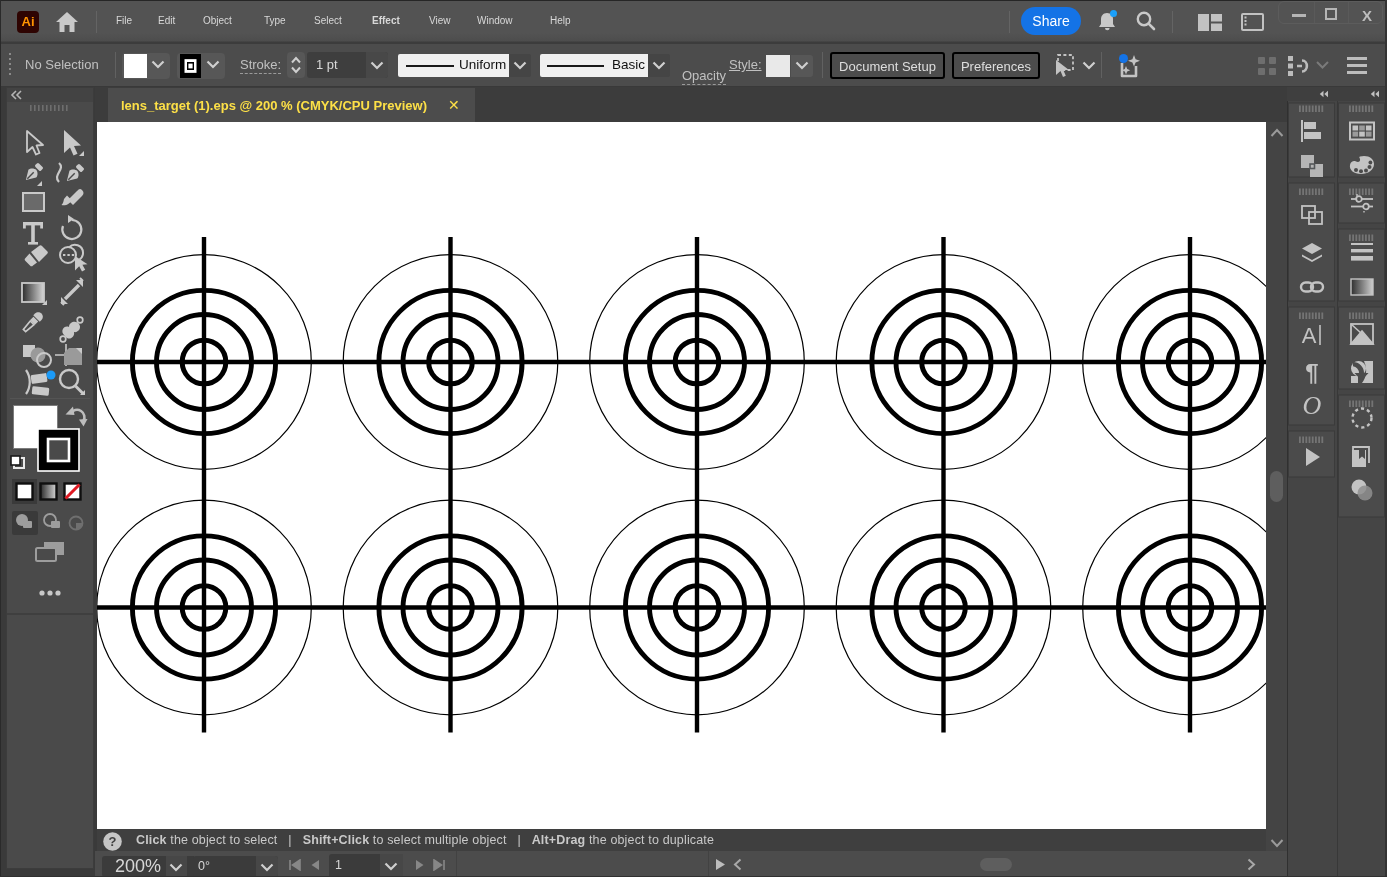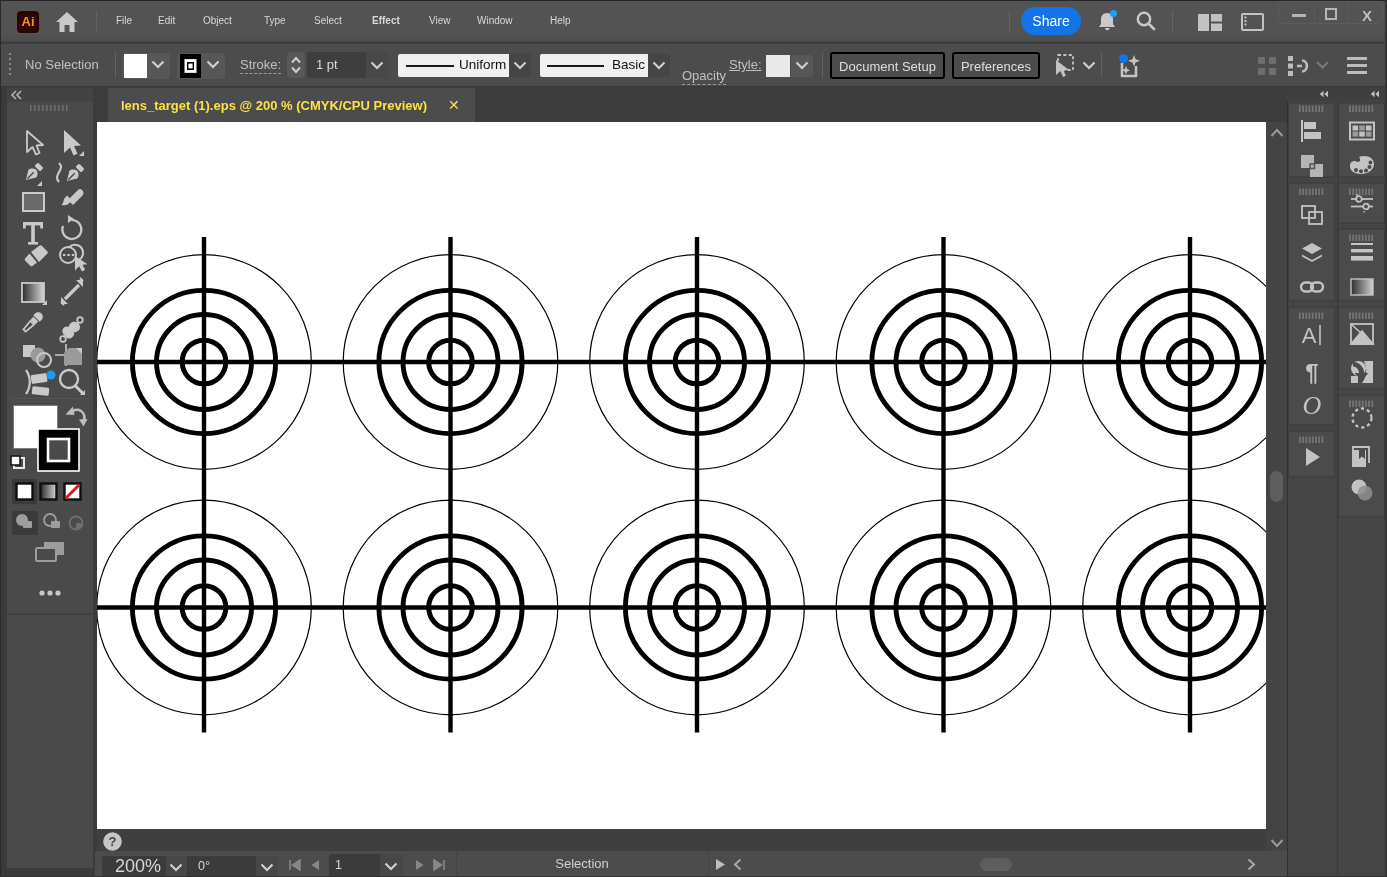--- a/index.html
+++ b/index.html
@@ -410,20 +410,21 @@
   </div>
 
   <div class="abs" id="vscroll"></div>
   <div class="abs" id="vthumb"></div>
 
   <div class="abs" id="hintbar">
     <svg class="abs" style="left:6px;top:3px;" width="19" height="19" viewBox="0 0 19 19">
       <circle cx="9.5" cy="9.5" r="9.3" fill="#c6c6c6"></circle>
       <text x="9.5" y="13.6" text-anchor="middle" font-size="13" font-weight="bold" fill="#3f3f3f" font-family="Liberation Sans">?</text>
     </svg>
+    <span style="margin-left:39px;"><b>Click</b> the object to select&nbsp;&nbsp; | &nbsp;&nbsp;<b>Shift+Click</b> to select multiple object&nbsp;&nbsp; | &nbsp;&nbsp;<b>Alt+Drag</b> the object to duplicate</span>
   </div>
 
   <div class="abs" id="statusbar"></div>
   <div class="abs" id="status-content" style="left:95px;top:851px;width:1192px;height:26px;color:#d6d6d6;">
     <div class="abs" style="left:7px;top:5px;width:92px;height:21px;background:#3b3b3b;border-radius:3px 0 0 3px;"></div>
     <div class="abs" style="left:71px;top:5px;width:21px;height:21px;background:#474747;"></div>
     <div class="abs" style="left:20px;top:5px;height:16px;line-height:21px;font-size:18px;">200%</div>
     <svg class="abs" style="left:74px;top:12px;" width="14" height="9" viewBox="0 0 14 9">
         <path d="M1.5 1.5 L7 7 L12.5 1.5" fill="none" stroke="#cfcfcf" stroke-width="2.2"></path>
       </svg>
@@ -445,21 +446,20 @@
     <svg class="abs" style="left:289px;top:11px;" width="14" height="9" viewBox="0 0 14 9">
         <path d="M1.5 1.5 L7 7 L12.5 1.5" fill="none" stroke="#cfcfcf" stroke-width="2.2"></path>
       </svg>
     <svg class="abs" style="left:320px;top:8px;" width="10" height="12" viewBox="0 0 10 12">
         <path d="M1 1 L8.5 6 L1 11 Z" fill="#878787"></path>
       </svg>
     <svg class="abs" style="left:338px;top:8px;" width="12" height="12" viewBox="0 0 12 12">
         <path d="M11 1 v10 M1 1 L8.5 6 L1 11 Z" fill="#878787" stroke="#878787" stroke-width="1.6"></path>
       </svg>
     <div class="abs" style="left:361px;top:0;width:1px;height:26px;background:#424242;"></div>
-    <div class="abs" style="left:361px;top:0;width:252px;height:26px;text-align:center;line-height:26px;font-size:13px;color:#cfcfcf;">Selection</div>
     <div class="abs" style="left:613px;top:0;width:1px;height:26px;background:#424242;"></div>
     <svg class="abs" style="left:620px;top:7px;" width="11" height="13" viewBox="0 0 11 13">
         <path d="M1 1 L10 6.5 L1 12 Z" fill="#bdbdbd"></path>
       </svg>
     <svg class="abs" style="left:638px;top:7px;" width="9" height="13" viewBox="0 0 9 13">
         <path d="M7.5 1.5 L2 6.5 L7.5 11.5" fill="none" stroke="#a8a8a8" stroke-width="2"></path>
       </svg>
     <div class="abs" style="left:885px;top:7px;width:32px;height:13px;background:#5e5e5e;border-radius:7px;"></div>
     <svg class="abs" style="left:1152px;top:7px;" width="9" height="13" viewBox="0 0 9 13">
         <path d="M1.5 1.5 L7 6.5 L1.5 11.5" fill="none" stroke="#a8a8a8" stroke-width="2"></path>

